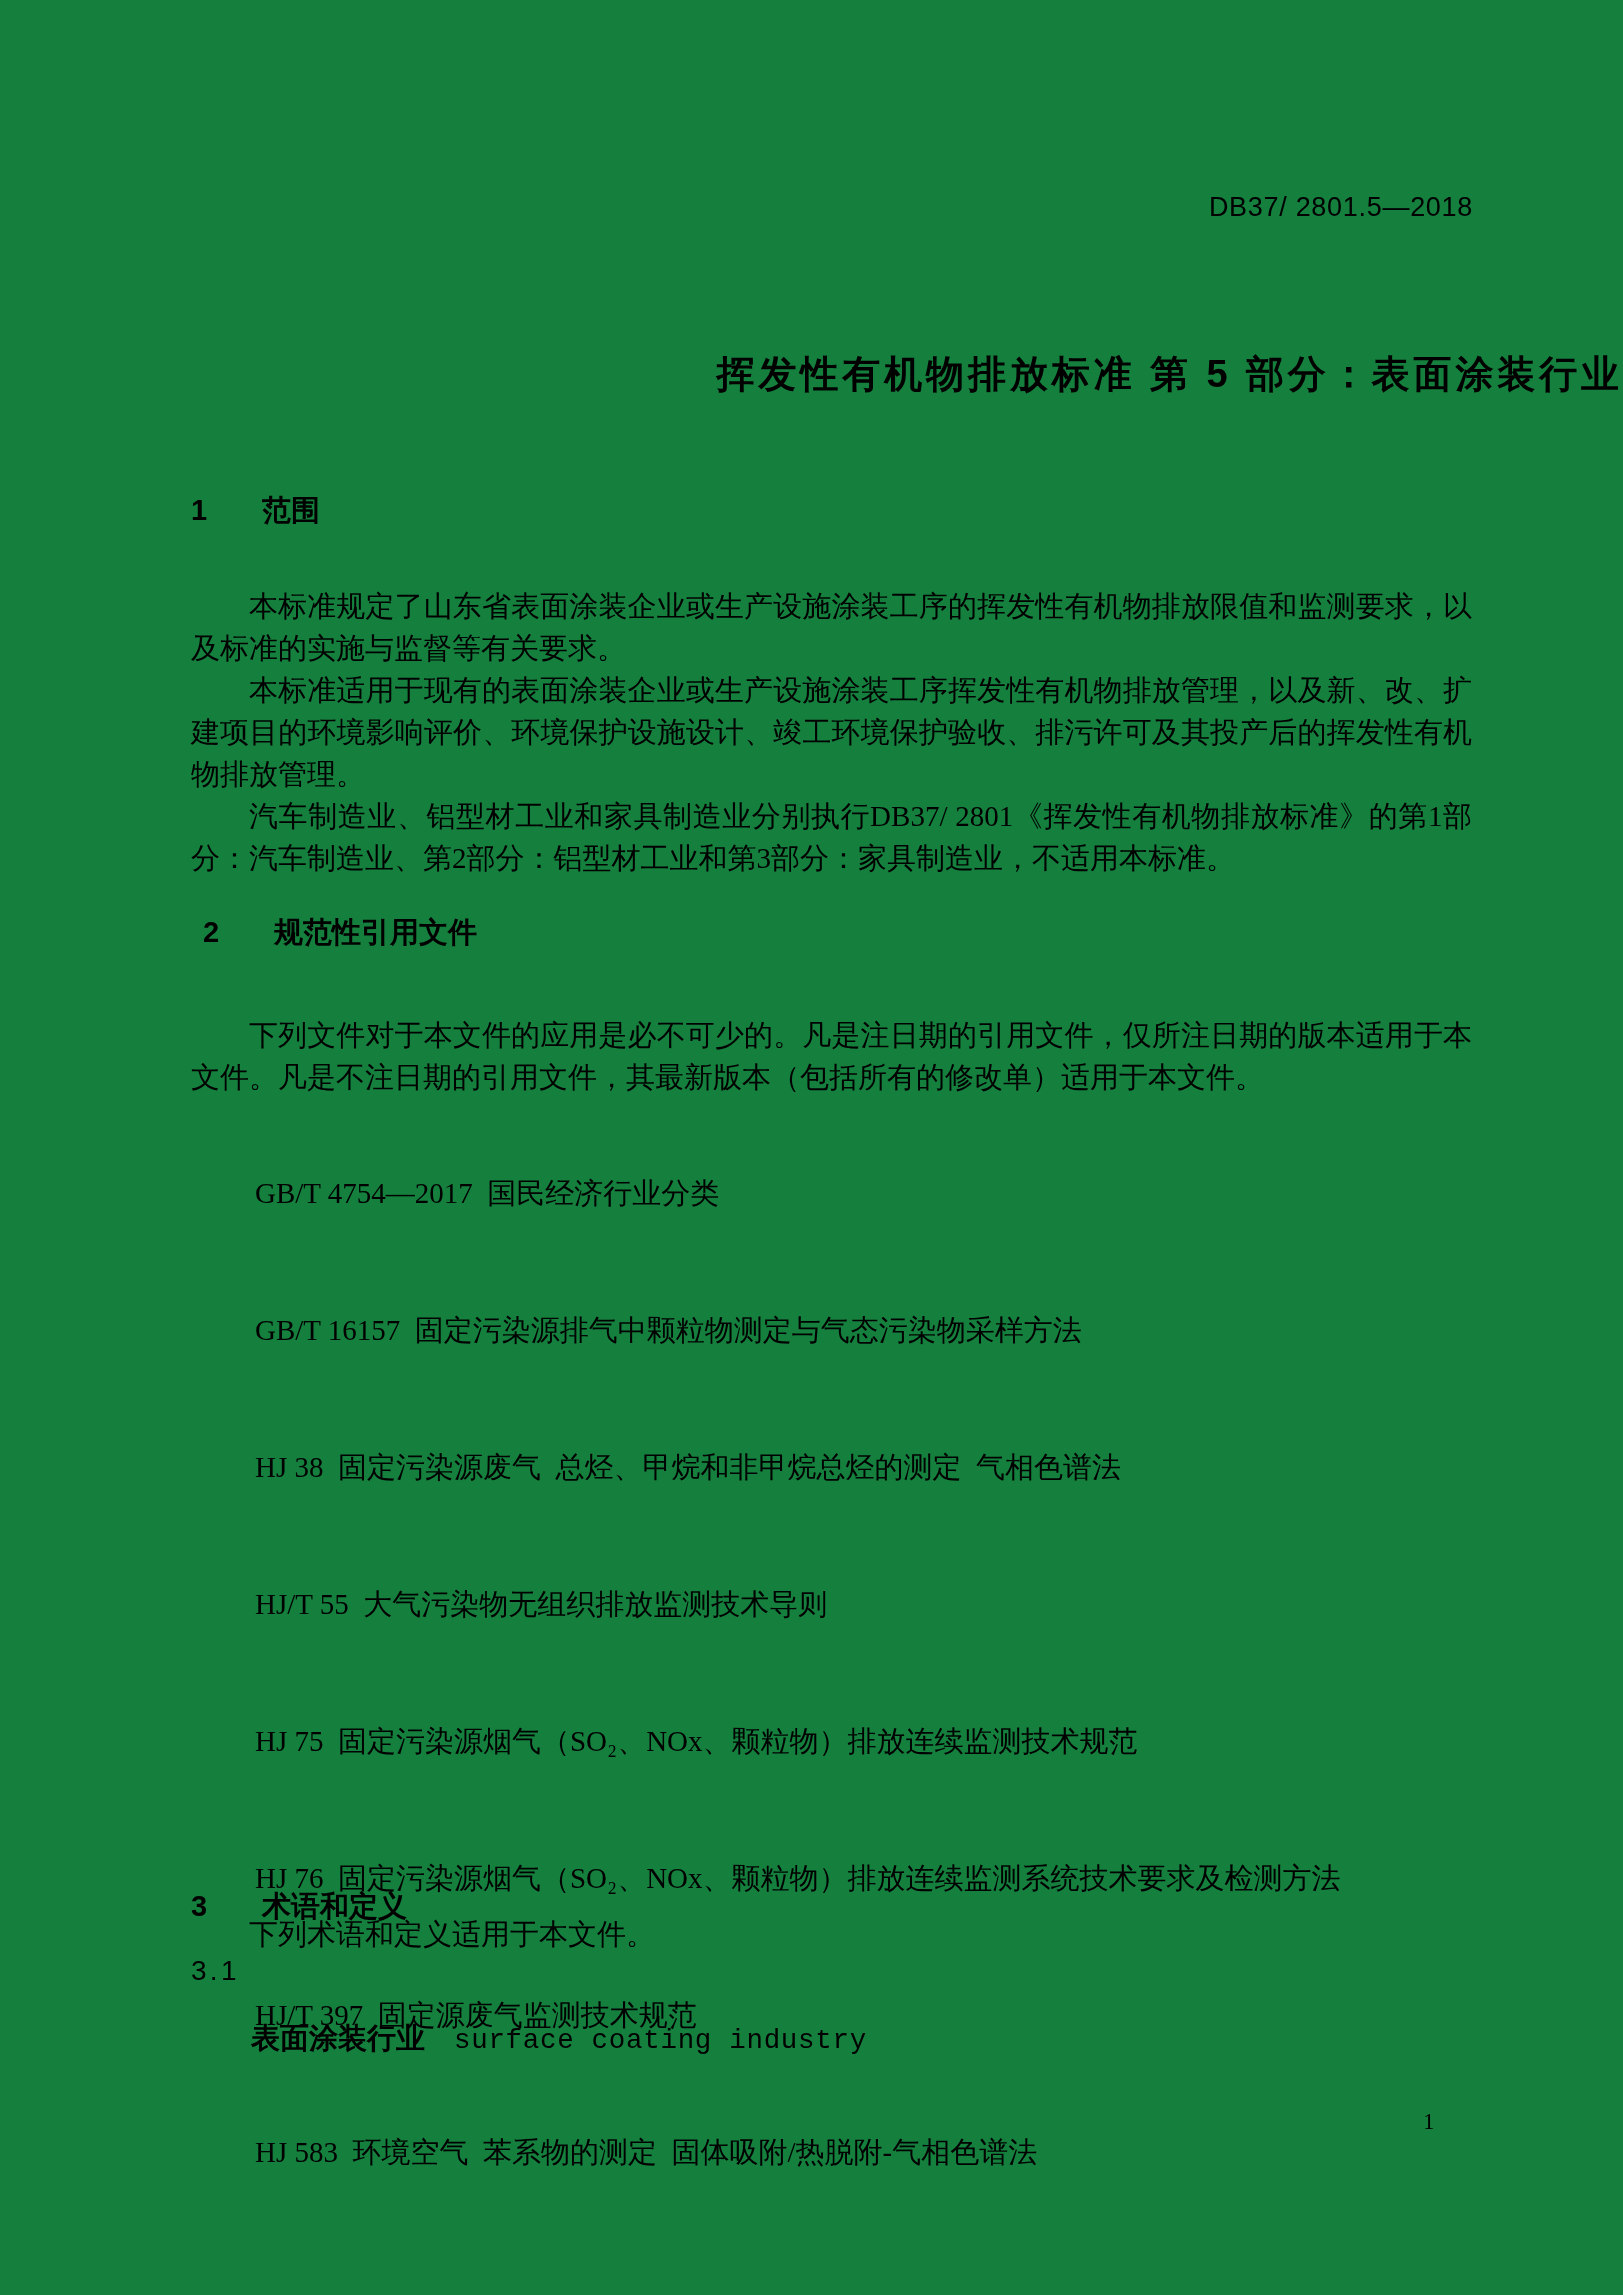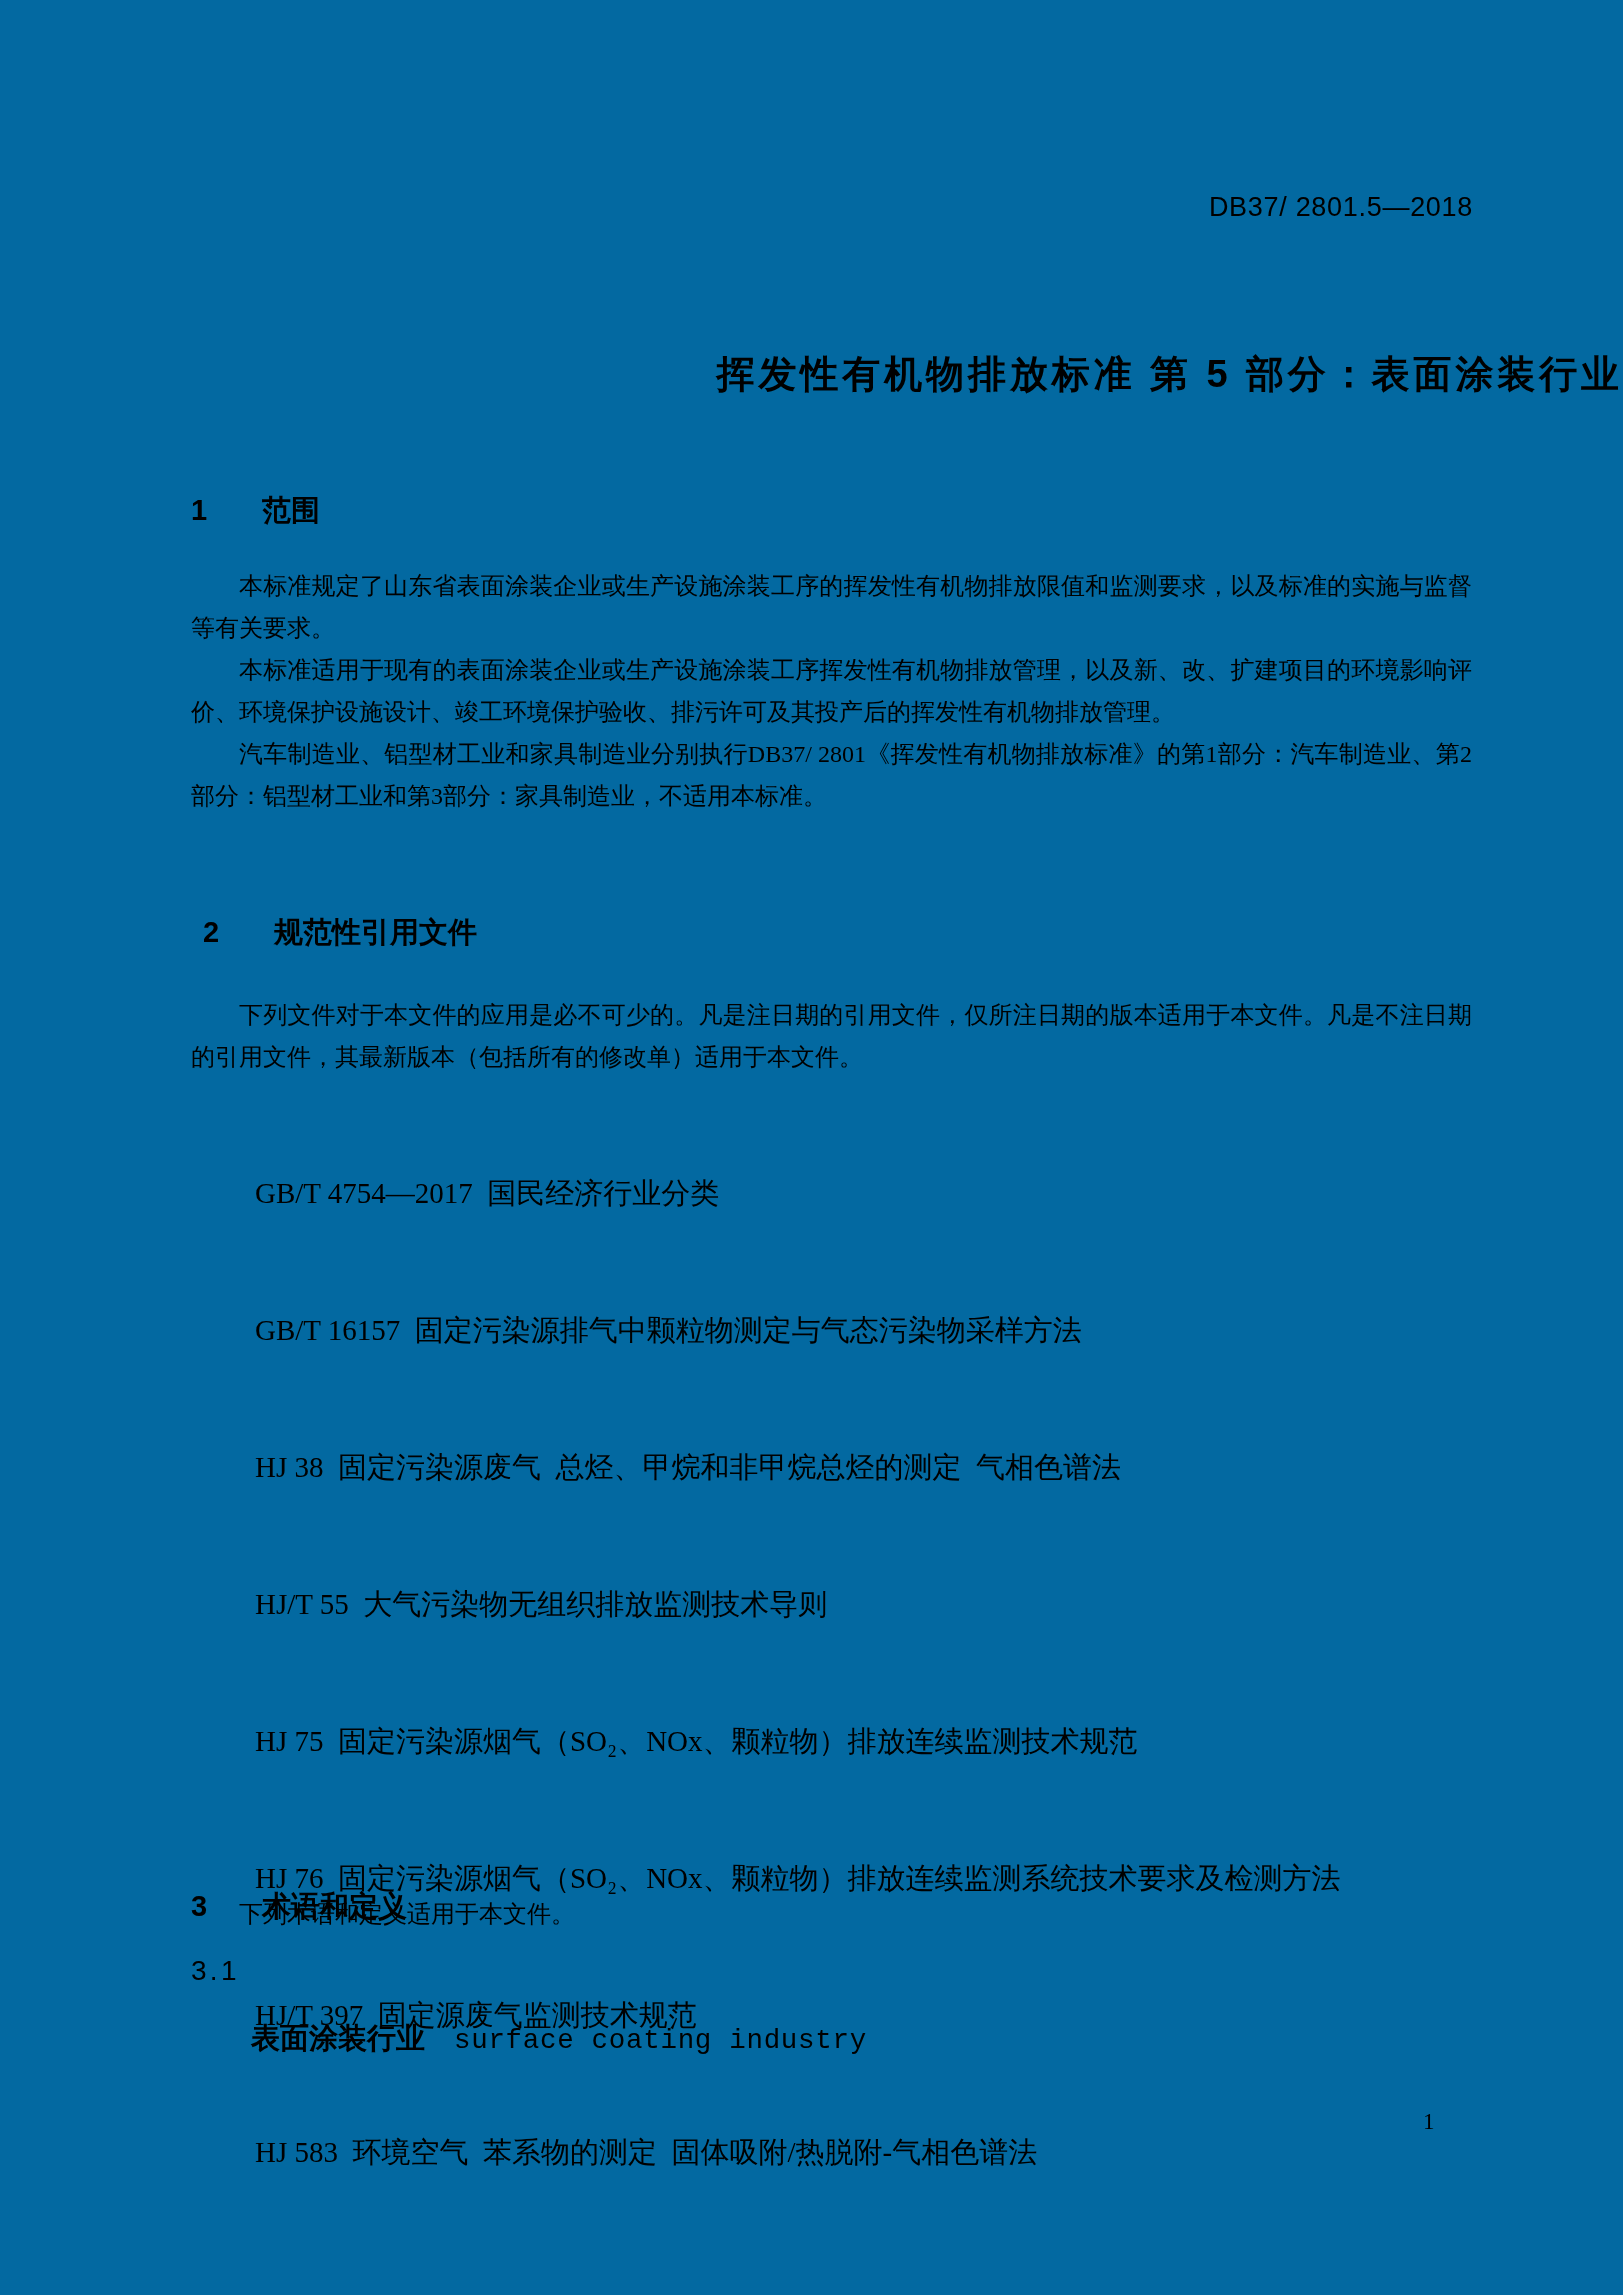--- a/index.html
+++ b/index.html
@@ -1,20 +1,20 @@
 <!DOCTYPE html>
 <html style="font-size:10.5px"><head>
 <meta charset="utf-8">
 <style>
   html, body { margin: 0; padding: 0; background: #ffffff; }
   .page {
     position: relative;
     width: 1623px;
     height: 2295px;
-    background: #0369a1;
+    background: #15803d;
     color: #000000;
     font-family: "Liberation Serif", serif;
     overflow: hidden;
   }
   .doc-code {
     position: absolute;
     top: 192px;
     right: 150px;
     font-family: "Liberation Sans", sans-serif;
     font-size: 27px;
@@ -44,23 +44,24 @@
     white-space: nowrap;
   }
   .h-num { display: inline-block; min-width: 71px; }
   #h-s1 { top: 491px; }
   #h-s2 { top: 913px; margin-left: 12px; }
   #h-s3 { top: 1887px; }
   .flow {
     position: absolute;
     left: 191px;
     width: 1281px;
-    font-size: 24px;
+    font-size: 29px;
     line-height: 42px;
     text-align: justify;
+    margin-top: 20px;
   }
   .flow p { margin: 0; text-indent: 2em; }
   #s1-body { top: 565px; }
   #s2-intro { top: 994px; }
   #s3-intro { top: 1893px; width: 1281px; }
   .ref-list {
     position: absolute;
     left: 191px;
     top: 1082px;
     width: 1302px;

